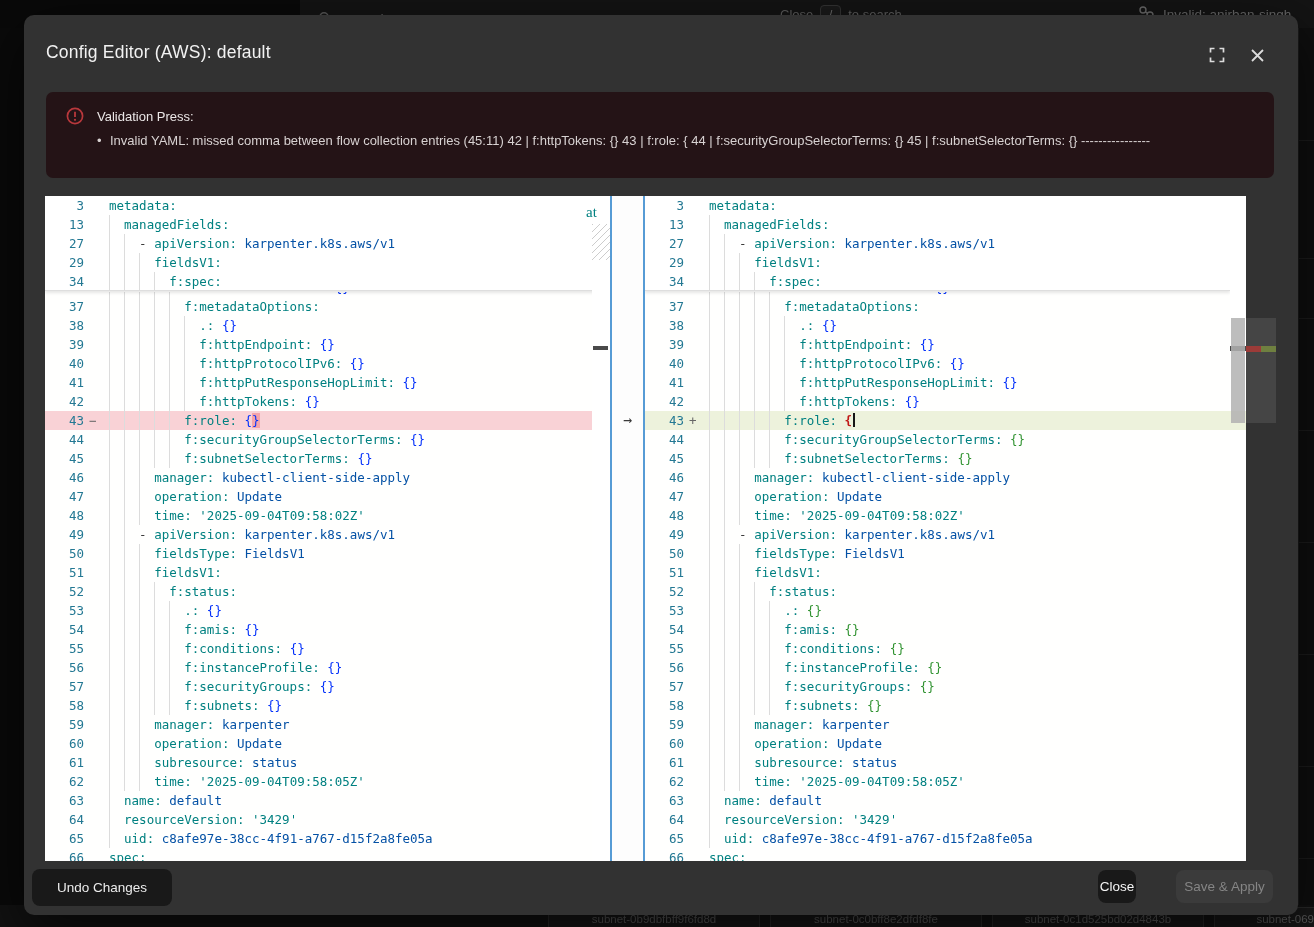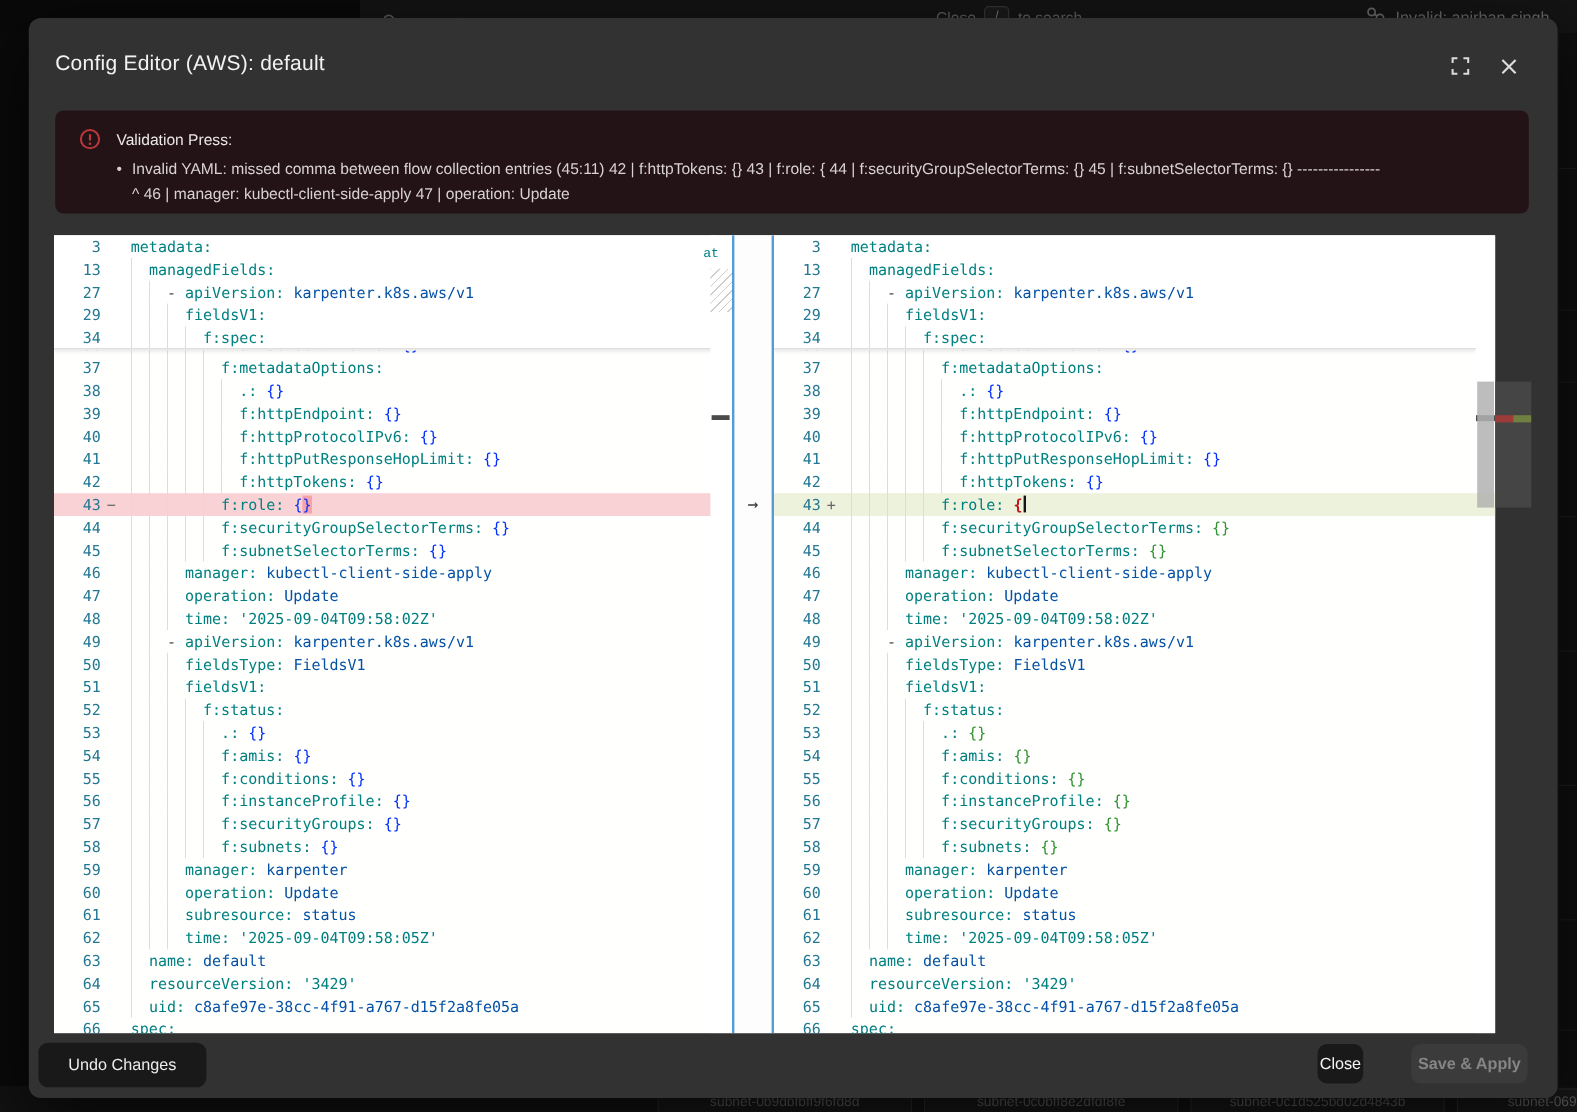--- a/index.html
+++ b/index.html
@@ -50,42 +50,42 @@
     background-image:repeating-linear-gradient(90deg,var(--guide) 0,var(--guide) 1px,transparent 1px,transparent 2ch);}
   .row.del{background:var(--del-bg);} .row.ins{background:var(--ins-bg);}
   .tk-k{color:var(--key);} .tk-v{color:var(--val);} .tk-s{color:var(--str);}
   .tk-d{color:#3b3b3b;} .tk-p{color:#3b3b3b;}
   .tk-b{color:var(--brace1);} .tk-g{color:var(--brace2);}
   .tk-e{color:var(--brace-err);font-weight:bold;}
   .tk-w{color:var(--brace1);background:var(--del-char);}
   .caret{display:inline-block;width:2px;height:14px;background:#151515;vertical-align:-2px;margin-left:1px;}
 
   .mini-strip{position:absolute;left:547px;top:0;width:18px;height:100%;background:#fff;z-index:4;}
-  .mini-text{position:absolute;left:-6px;top:7px;color:var(--key);font-family:Liberation Mono, monospace;font-size:11px;}
+  .mini-text{position:absolute;left:-6px;top:7px;color:var(--key);font-family:Liberation Serif, serif;font-size:15px;}
   .hatch{position:absolute;left:0;top:28px;width:18px;height:36px;background:repeating-linear-gradient(135deg,rgba(110,110,110,.35) 0 1px,transparent 1px 5px);}
   .mini-dash{position:absolute;left:1px;top:150px;width:15px;height:4px;background:var(--ruler-dark);}
 
   .sash{position:absolute;left:565px;top:0;width:35px;height:100%;background:#fdfdfd;border-left:2px solid var(--sash);border-right:2px solid var(--sash);z-index:5;}
   .revert-arrow{position:absolute;left:0;top:215px;width:100%;height:19px;display:flex;align-items:center;justify-content:center;font-size:15px;color:#3a3a3a;cursor:pointer;}
 
   .scrollstrip{position:absolute;left:1185px;top:0;width:16px;height:100%;background:#fff;z-index:4;}
   .ins-ext{position:absolute;left:0;top:215px;width:100%;height:19px;background:var(--ins-bg);}
   .strip-dash{position:absolute;left:0;top:150px;width:100%;height:5px;background:var(--ruler-dark);}
   .vslider{position:absolute;left:1px;top:122px;width:14px;height:105px;background:rgba(178,178,178,.85);}
 
   
   .ov-thumb{position:absolute;left:1222px;top:303px;width:30px;height:105px;background:var(--thumb);}
   .ov-red{position:absolute;left:1222px;top:331px;width:15px;height:6px;background:var(--ruler-red);}
   .ov-green{position:absolute;left:1237px;top:331px;width:15px;height:6px;background:var(--ruler-green);}
 
   
   .btn{position:absolute;border:none;border-radius:8px;font-family:"Liberation Sans",sans-serif;font-size:13.5px;cursor:pointer;}
   .btn.undo{left:8px;top:854px;width:140px;height:37px;background:var(--btn-dark);color:#ececec;}
   .btn.close{left:1074px;top:855px;width:38px;height:33px;background:var(--btn-dark);color:#f5f5f5;}
-  .btn.save{left:1152px;top:855px;width:97px;height:33px;background:var(--btn-disabled);color:var(--btn-disabled-text);cursor:default;font-weight:bold;}
+  .btn.save{left:1152px;top:855px;width:97px;height:33px;background:var(--btn-disabled);color:var(--btn-disabled-text);cursor:default;}
 </style>
 </head>
 <body>
 
 <div class="screen">
 
   <div class="topbar">
     <div class="sidebar-block"></div>
     <div class="search-group">
       <span>
@@ -151,21 +151,20 @@
         <svg width="18" height="18" viewBox="0 0 18 18">
             <circle cx="9" cy="9" r="7.6" fill="none" stroke="#b9383c" stroke-width="1.7"></circle>
             <line x1="9" y1="4.8" x2="9" y2="10" stroke="#b9383c" stroke-width="1.8"></line>
             <circle cx="9" cy="12.8" r="1.1" fill="#b9383c"></circle>
           </svg>
       </span>
       <div class="banner-title">Validation Press:</div>
       <div class="banner-body">
         <span class="bullet">•</span>
         <div>Invalid YAML: missed comma between flow collection entries (45:11) 42 | f:httpTokens: {} 43 | f:role: { 44 | f:securityGroupSelectorTerms: {} 45 | f:subnetSelectorTerms: {} ----------------</div>
-        <div>^ 46 | manager: kubectl-client-side-apply 47 | operation: Update</div>
       </div>
     </div>
 
     <div class="editor">
       <div class="pane left">
         <div class="sticky" id="left-sticky">
             <div class="row"><span class="ln">3</span><span class="mk"></span><pre class="code" style="background-image: none;"><span class="tk-k">metadata:</span></pre></div>
             <div class="row"><span class="ln">13</span><span class="mk"></span><pre class="code" style="background-size: 2ch 100%;">  <span class="tk-k">managedFields:</span></pre></div>
             <div class="row"><span class="ln">27</span><span class="mk"></span><pre class="code" style="background-size: 4ch 100%;">    <span class="tk-d">- </span><span class="tk-k">apiVersion:</span><span class="tk-p"> </span><span class="tk-v">karpenter.k8s.aws/v1</span></pre></div>
             <div class="row"><span class="ln">29</span><span class="mk"></span><pre class="code" style="background-size: 6ch 100%;">      <span class="tk-k">fieldsV1:</span></pre></div>

